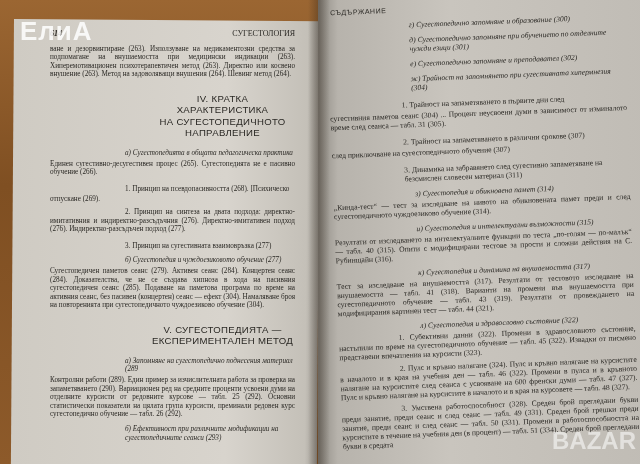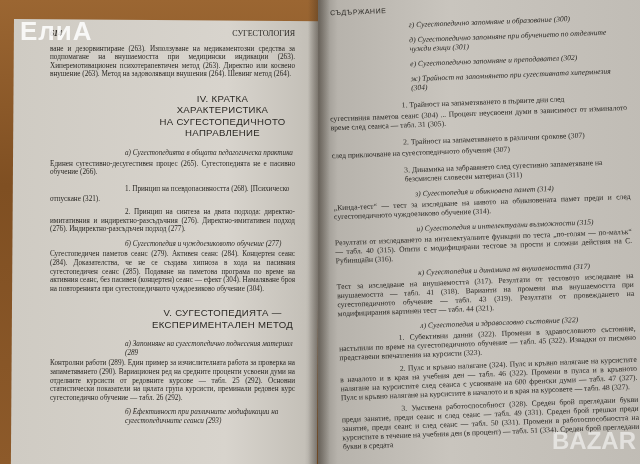--- a/index.html
+++ b/index.html
@@ -39,22 +39,23 @@
   </div>
   <p class="body-p">ване и дезорвинтиране (263). Използуване на медикаментозни средства за подпомагане на внушаемостта при медицински индикации (263). Хиперемотивационен психотерапевтичен метод (263). Директно или косвено внушение (263). Метод на задоволяващи внушения (264). Шевинг метод (264).</p>
 
   <div class="sec">
     <div>IV. КРАТКА ХАРАКТЕРИСТИКА</div>
     <div>НА СУГЕСТОПЕДИЧНОТО НАПРАВЛЕНИЕ</div>
   </div>
   <div class="sub">а) Сугестопедията в общата педагогическа практика</div>
   <p class="body-p">Единен сугестивно-десугестивен процес (265). Сугестопедията не е пасивно обучение (266).</p>
   <div class="num">1. Принцип на псевдопасивността (268). [Психическо</div>
-  <p class="body-p">отпускане (321).</p>
+  <p class="body-p">отпускане (269).</p>
   <p class="body-p" style="text-indent:75px">2. Принцип на синтеза на двата подхода: директно-имитативния и индиректно-разсъдъчния (276). Директно-имитативен подход (276). Индиректно-разсъдъчен подход (277).</p>
+  <div class="num">3. Принцип на сугестивната взаимовръзка (277)</div>
   <div class="sub">б) Сугестопедия и чуждоезиковото обучение (277)</div>
   <p class="body-p">Сугестопедичен паметов сеанс (279). Активен сеанс (284). Концертен сеанс (284). Доказателства, че не се създава хипноза в хода на пасивния сугестопедичен сеанс (285). Подаване на паметова програма по време на активния сеанс, без пасивен (концертен) сеанс — ефект (304). Намаляване броя на повторенията при сугестопедичното чуждоезиково обучение (304).</p>
 
   <div class="sec">
     <div>V. СУГЕСТОПЕДИЯТА —</div>
     <div>ЕКСПЕРИМЕНТАЛЕН МЕТОД</div>
   </div>
   <div class="sub">а) Запомняне на сугестопедично поднесения материал (289</div>
   <p class="body-p">Контролни работи (289). Един пример за изчислителната работа за проверка на запаметяването (290). Вариационен ред на средните проценти усвоени думи на отделните курсисти от редовните курсове — табл. 25 (292). Основни статистически показатели на цялата група курсисти, преминали редовен курс сугестопедично обучение — табл. 26 (292).</p>
   <div class="sub">б) Ефективност при различните модификации на сугестопедичните сеанси (293)</div>

